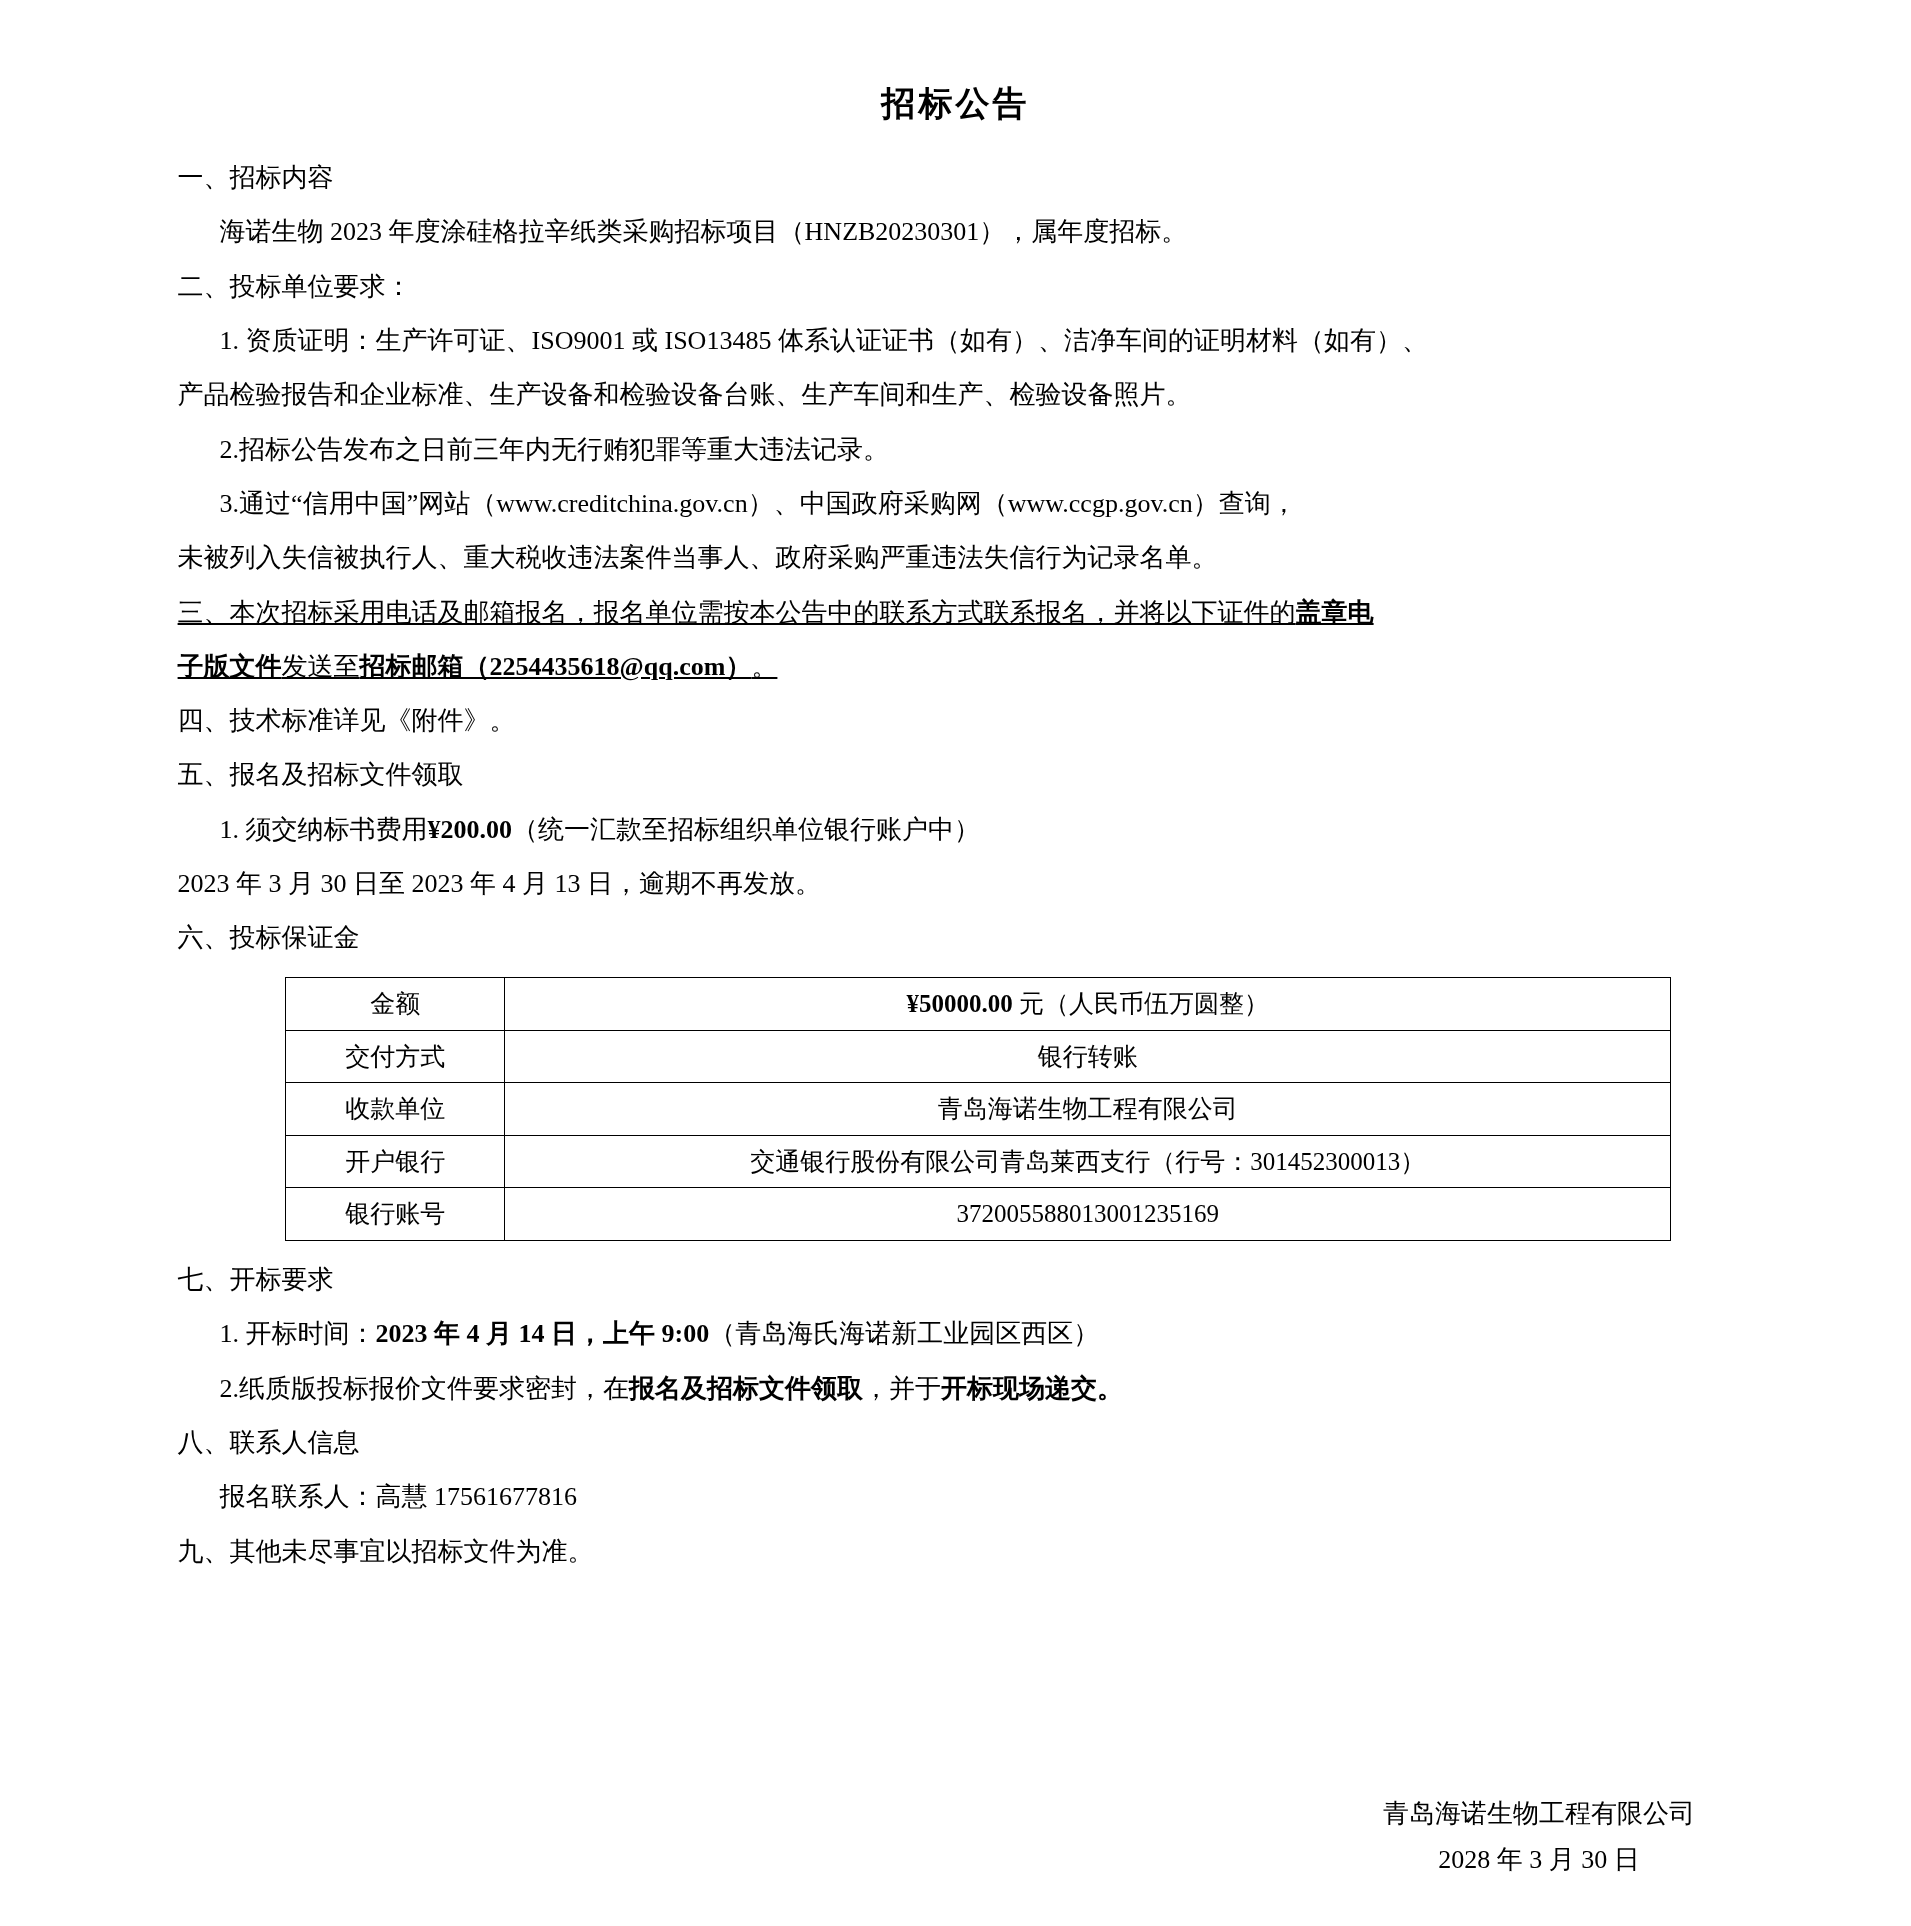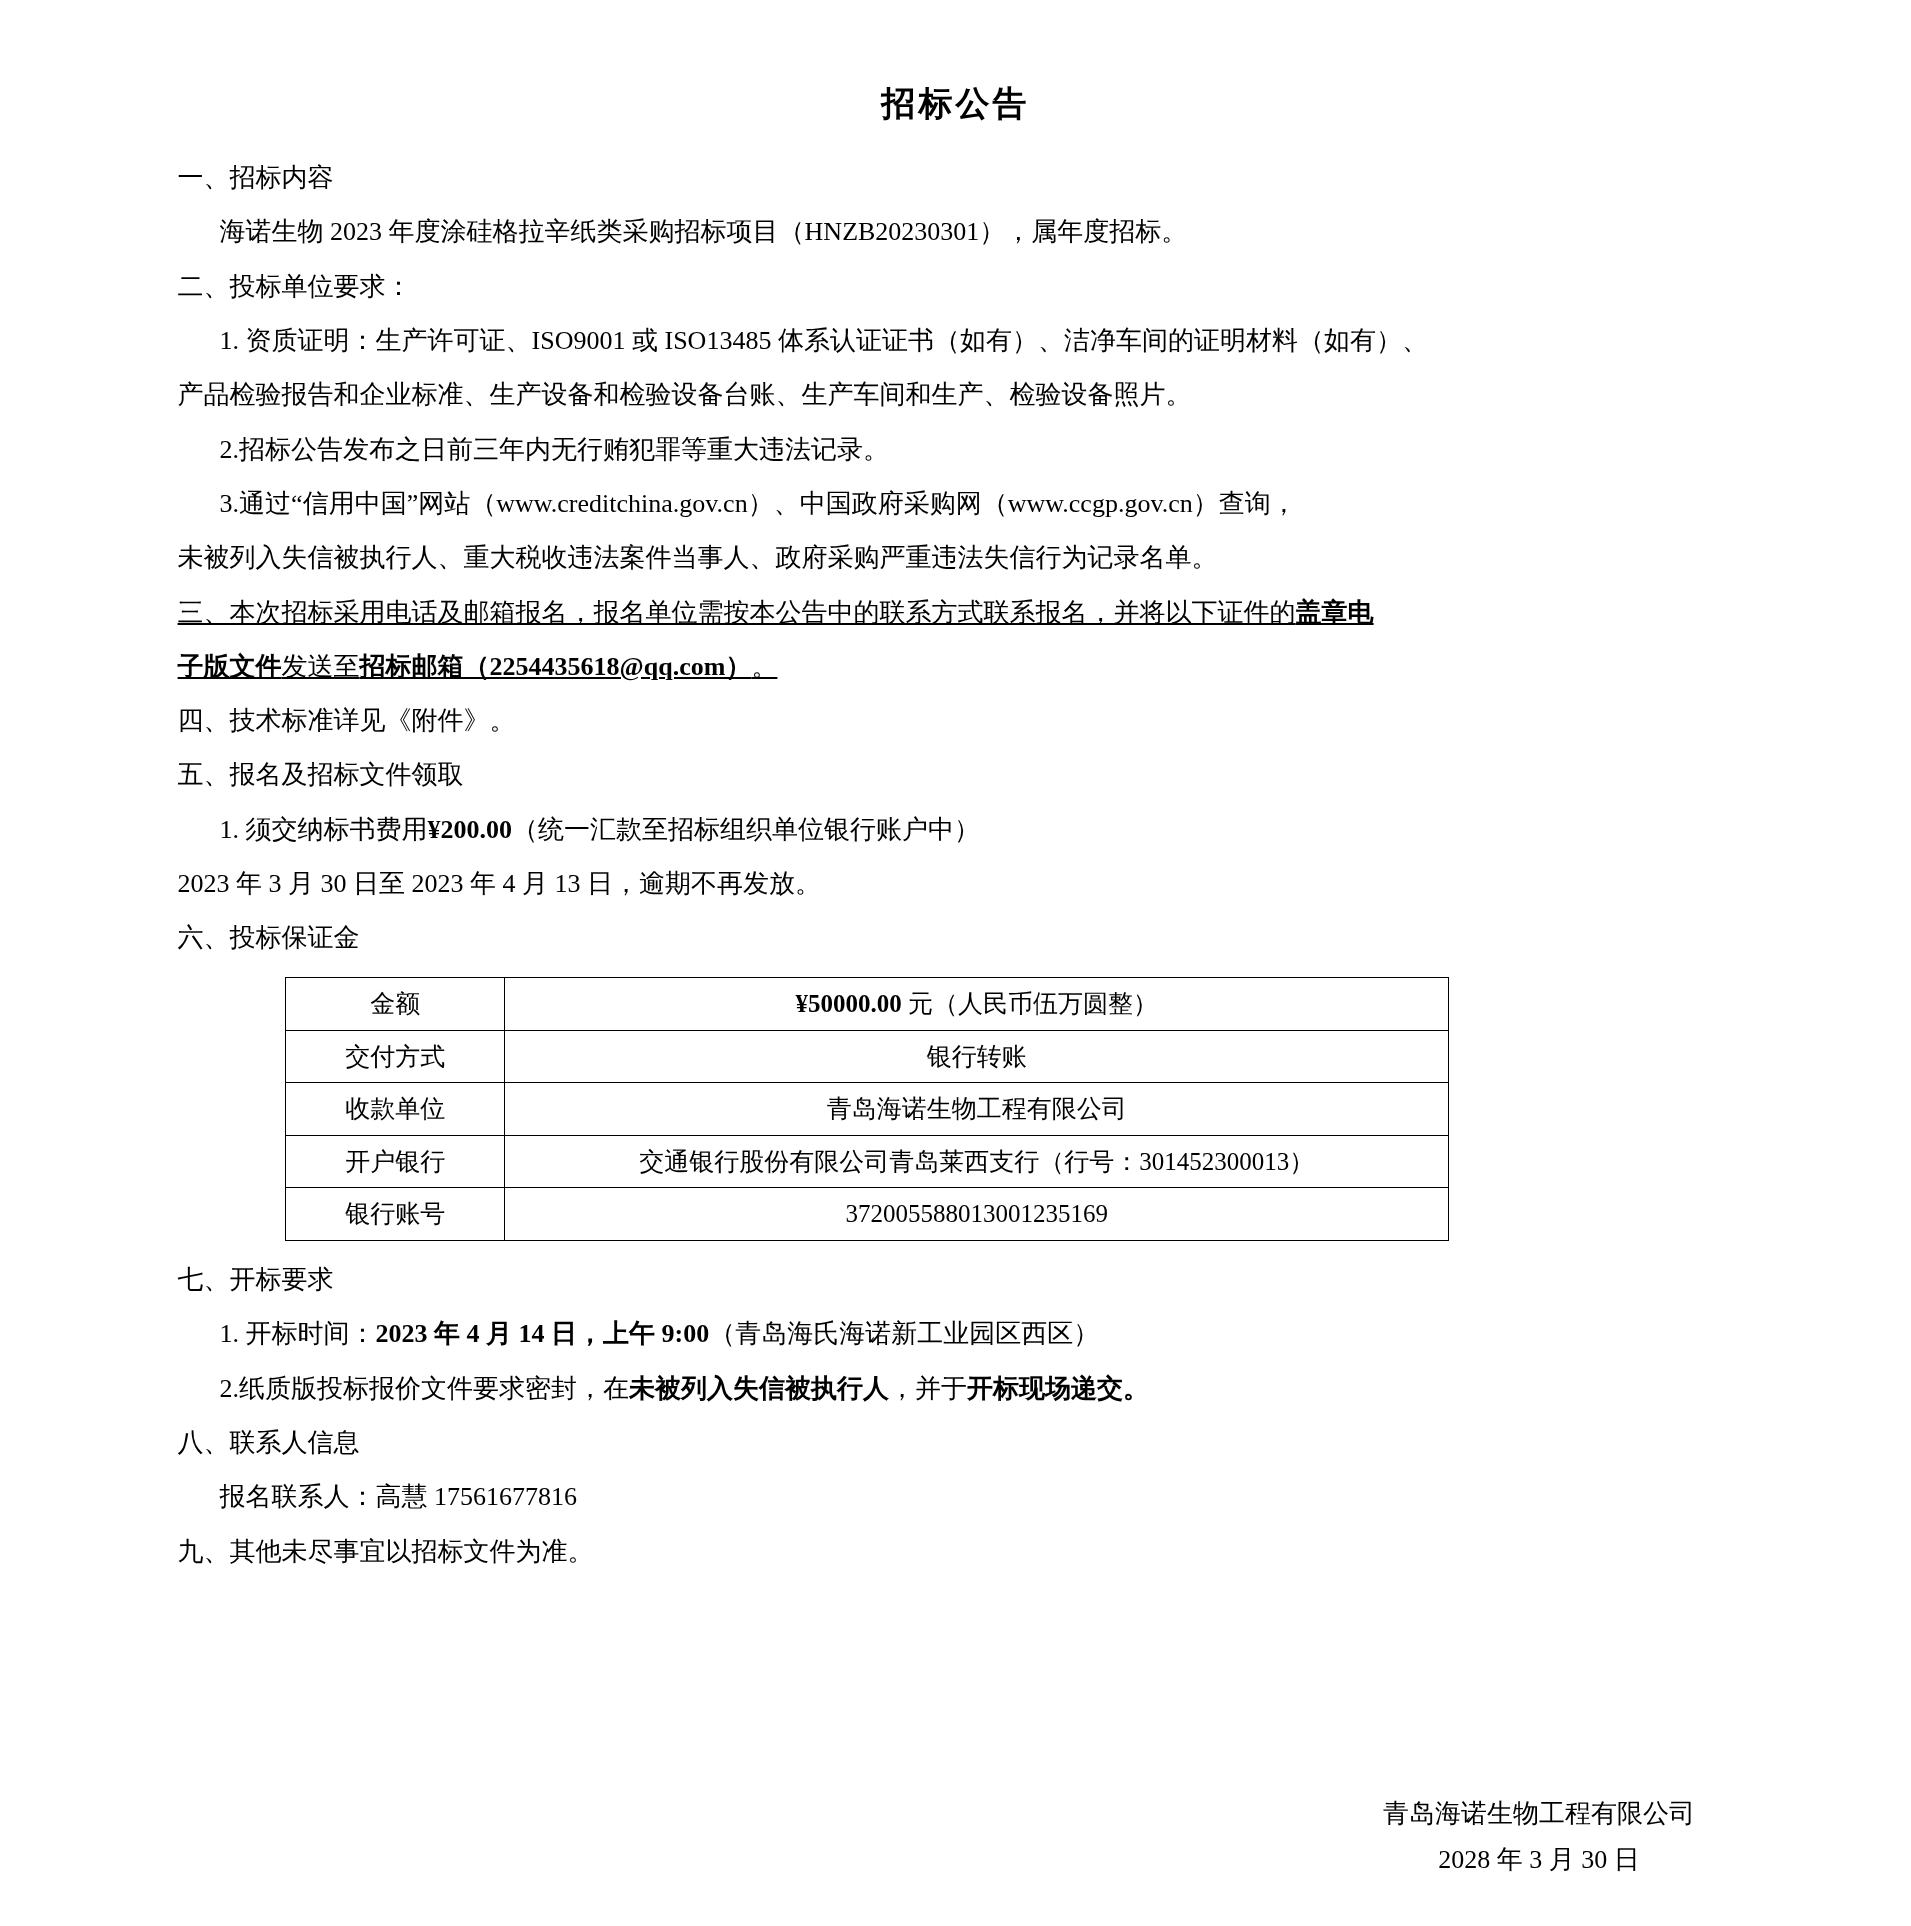--- a/index.html
+++ b/index.html
@@ -47,21 +47,21 @@
   }
   .u {
     text-decoration: underline;
   }
   .b {
     font-weight: bold;
   }
   table.deposit {
     border-collapse: collapse;
     margin: 15.4px 0 15.4px 119px;
-    width: 1164px;
+    width: 1386px;
     table-layout: fixed;
   }
   table.deposit td {
     border: 1.2px solid #000000;
     font-size: 25px;
     padding: 7px 9.2px;
     line-height: 1.5;
     vertical-align: middle;
   }
   table.deposit td.label {
@@ -136,21 +136,21 @@
       </tr>
       <tr>
         <td class="label">银行账号</td>
         <td class="value">372005588013001235169</td>
       </tr>
     </tbody>
   </table>
 
   <p class="para lvl1">七、开标要求</p>
   <p class="para lvl2"><span>1. 开标时间：</span><span class="b">2023 年 4 月 14 日，上午 9:00</span><span>（青岛海氏海诺新工业园区西区）</span></p>
-  <p class="para lvl2"><span>2.纸质版投标报价文件要求密封，在</span><span class="b">未被列入失信被执行人</span><span>，并于</span><span class="b">开标现场递交。</span></p>
+  <p class="para lvl2"><span>2.纸质版投标报价文件要求密封，在</span><span class="b">报名及招标文件领取</span><span>，并于</span><span class="b">开标现场递交。</span></p>
 
   <p class="para lvl1">八、联系人信息</p>
   <p class="para lvl2">报名联系人：高慧    17561677816</p>
 
   <p class="para lvl1">九、其他未尽事宜以招标文件为准。</p>
 
   <div class="signature">
     <span class="sig-line">青岛海诺生物工程有限公司</span>
     <span class="sig-date">2028 年 3 月 30 日</span>
   </div>

